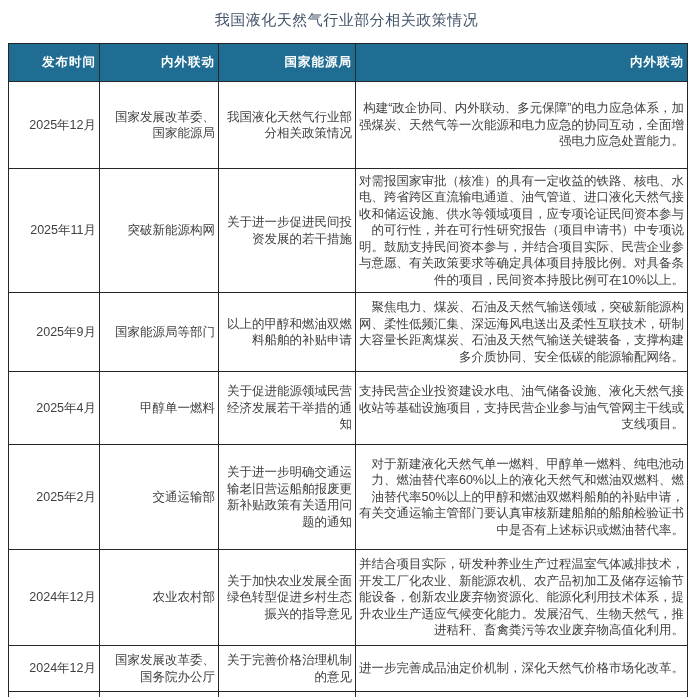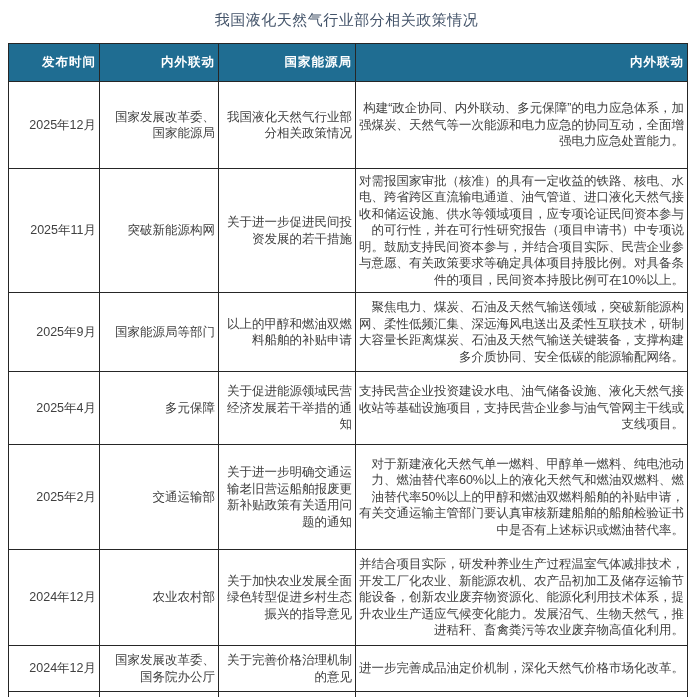--- a/index.html
+++ b/index.html
@@ -90,21 +90,21 @@
         <td>对需报国家审批（核准）的具有一定收益的铁路、核电、水电、跨省跨区直流输电通道、油气管道、进口液化天然气接收和储运设施、供水等领域项目，应专项论证民间资本参与的可行性，并在可行性研究报告（项目申请书）中专项说明。鼓励支持民间资本参与，并结合项目实际、民营企业参与意愿、有关政策要求等确定具体项目持股比例。对具备条件的项目，民间资本持股比例可在10%以上。</td>
       </tr>
       <tr class="r3">
         <td>2025年9月</td>
         <td>国家能源局等部门</td>
         <td>以上的甲醇和燃油双燃料船舶的补贴申请</td>
         <td>聚焦电力、煤炭、石油及天然气输送领域，突破新能源构网、柔性低频汇集、深远海风电送出及柔性互联技术，研制大容量长距离煤炭、石油及天然气输送关键装备，支撑构建多介质协同、安全低碳的能源输配网络。</td>
       </tr>
       <tr class="r4">
         <td>2025年4月</td>
-        <td>多元保障</td>
+        <td>甲醇单一燃料</td>
         <td>关于促进能源领域民营经济发展若干举措的通知</td>
         <td>支持民营企业投资建设水电、油气储备设施、液化天然气接收站等基础设施项目，支持民营企业参与油气管网主干线或支线项目。</td>
       </tr>
       <tr class="r5">
         <td>2025年2月</td>
         <td>交通运输部</td>
         <td>关于进一步明确交通运输老旧营运船舶报废更新补贴政策有关适用问题的通知</td>
         <td>对于新建液化天然气单一燃料、甲醇单一燃料、纯电池动力、燃油替代率60%以上的液化天然气和燃油双燃料、燃油替代率50%以上的甲醇和燃油双燃料船舶的补贴申请，有关交通运输主管部门要认真审核新建船舶的船舶检验证书中是否有上述标识或燃油替代率。</td>
       </tr>
       <tr class="r6">

